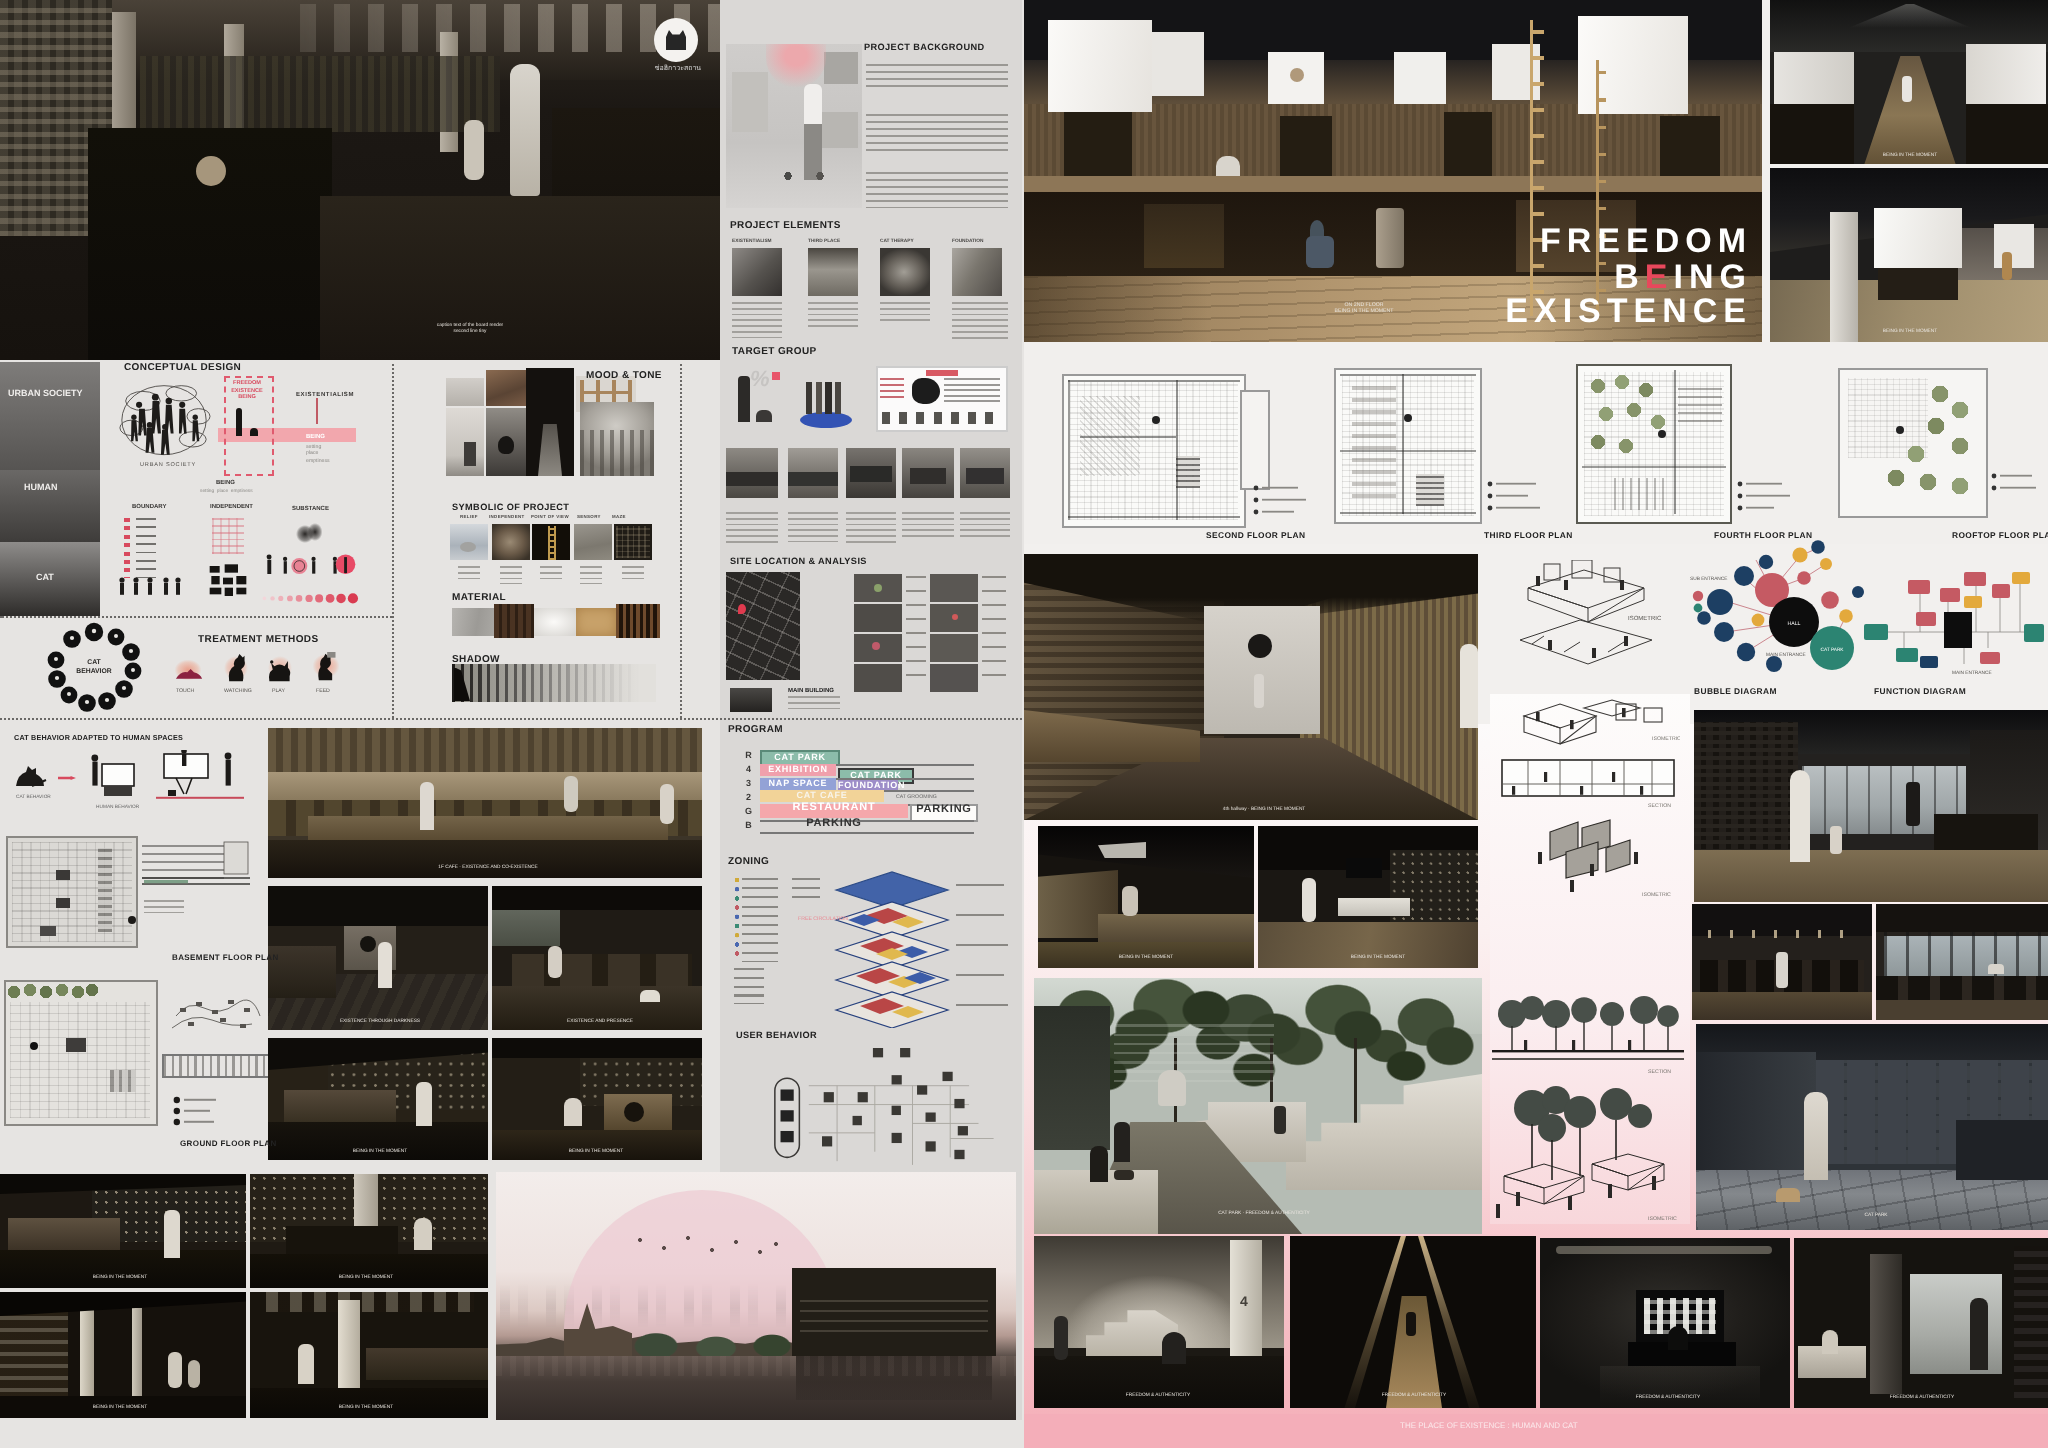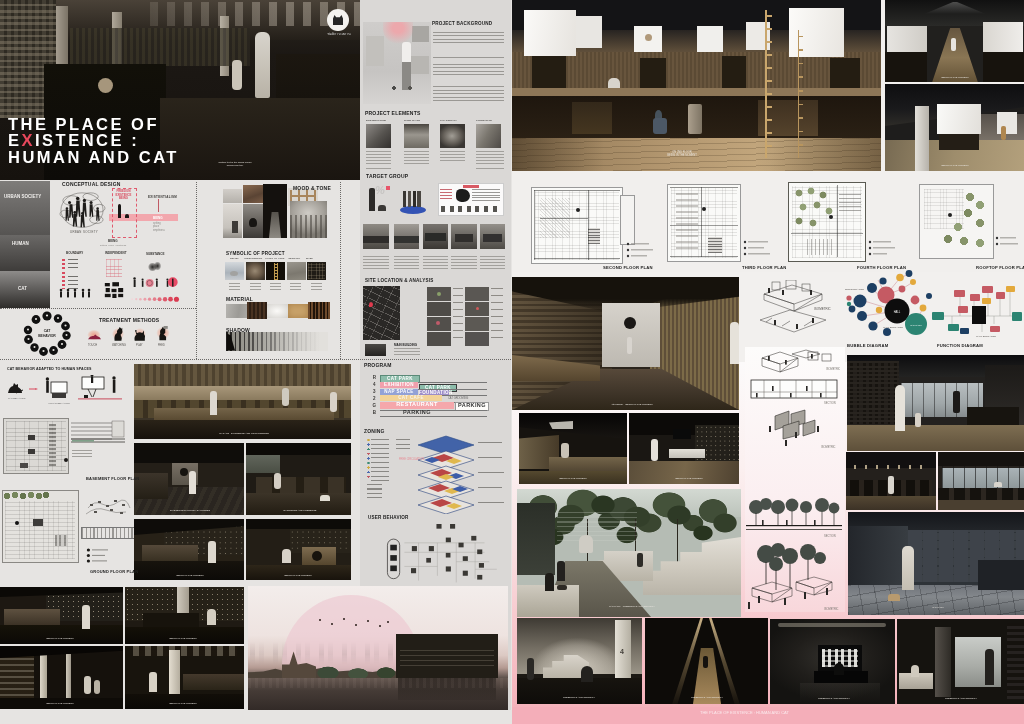--- a/index.html
+++ b/index.html
@@ -41,21 +41,20 @@
   <div class="abs" style="left:98px;top:78px;width:15px;height:15px;border-radius:50%;background:#a6967c"></div>
 
   <div class="abs" style="left:276px;top:54px;width:84px;height:126px;background:linear-gradient(180deg,#1c1710,#0e0c09)"></div>
 
   <div class="abs" style="left:255px;top:32px;width:15px;height:66px;background:linear-gradient(180deg,#d8d4cc,#b8b2a6);border-radius:6px 6px 2px 2px"></div>
 
   <div class="abs" style="left:232px;top:60px;width:10px;height:30px;background:#cac4b8;border-radius:4px"></div>
 
   <div class="abs" style="left:160px;top:98px;width:200px;height:82px;background:linear-gradient(180deg,#2a241b,#1a1510)"></div>
 
-  <div class="abs" style="left:8px;top:116px;color:#fff;font-weight:bold;font-size:16.5px;line-height:16.4px;letter-spacing:2.5px;white-space:nowrap">THE PLACE OF<br>E<span style="color:#e8485c">X</span>ISTENCE :<br>HUMAN AND CAT</div>
 
   <div class="cap" style="left:205px;top:161px;width:60px;font-size:2.4px">caption text of the board render<br>second line tiny</div>
 </div>
 
 <div class="abs" style="left:327px;top:9px;width:22px;height:22px;border-radius:50%;background:#f4f2ef"></div>
 
 <div class="abs" style="left:333px;top:15px;width:10px;height:10px;background:#262626;clip-path:polygon(0 35%,15% 0,32% 22%,68% 22%,85% 0,100% 35%,100% 100%,0 100%)"></div>
 
 <div class="abs" style="left:318px;top:31px;width:42px;color:#ddd;font-size:3.5px;text-align:center">ซ่อฮิกาวะสถาน</div>
 
@@ -922,20 +921,21 @@
 
   <div class="abs" style="left:96px;top:78px;width:12px;height:10px;background:#d8d4cc;border-radius:5px 5px 0 0"></div>
 
   <div class="abs" style="left:253px;top:10px;width:7px;height:148px;background:repeating-linear-gradient(0deg,transparent 0 11px,#c9a66c 11px 13px),linear-gradient(90deg,#c9a66c 0 1.6px,transparent 1.6px 7.4px,#c9a66c 7.4px 9px)"></div>
 
   <div class="abs" style="left:286px;top:30px;width:5px;height:128px;background:repeating-linear-gradient(0deg,transparent 0 12px,#b8955e 12px 13.6px),linear-gradient(90deg,#b8955e 0 1.4px,transparent 1.4px 5.6px,#b8955e 5.6px 7px)"></div>
 
   <div class="abs" style="left:143px;top:110px;width:7px;height:10px;border-radius:50% 50% 0 0;background:#46525c"></div>
   <div class="abs" style="left:141px;top:118px;width:14px;height:16px;background:#4c5866;border-radius:3px"></div>
 
+  <div class="abs" style="right:5px;top:112px;color:#fff;font-weight:bold;font-size:17px;line-height:17.5px;letter-spacing:3px;text-align:right;white-space:nowrap">FREEDOM<br>B<span style="color:#e8485c">E</span>ING<br>EXISTENCE</div>
 
   <div class="cap" style="left:130px;top:151px;width:80px;font-size:2.6px">ON 2ND FLOOR<br>BEING IN THE MOMENT</div>
 </div>
 
 <div class="ph" style="left:885px;top:0;width:139px;height:82px;background:#21201e">
 
   <div class="abs" style="left:0;top:0;width:139px;height:26px;background:linear-gradient(180deg,#111,#2a2a28)"></div>
 
   <div class="abs" style="left:20px;top:2px;width:100px;height:20px;background:linear-gradient(180deg,rgba(255,255,250,.25),transparent 60%);clip-path:polygon(48% 0,52% 0,100% 100%,0 100%)"></div>
 

